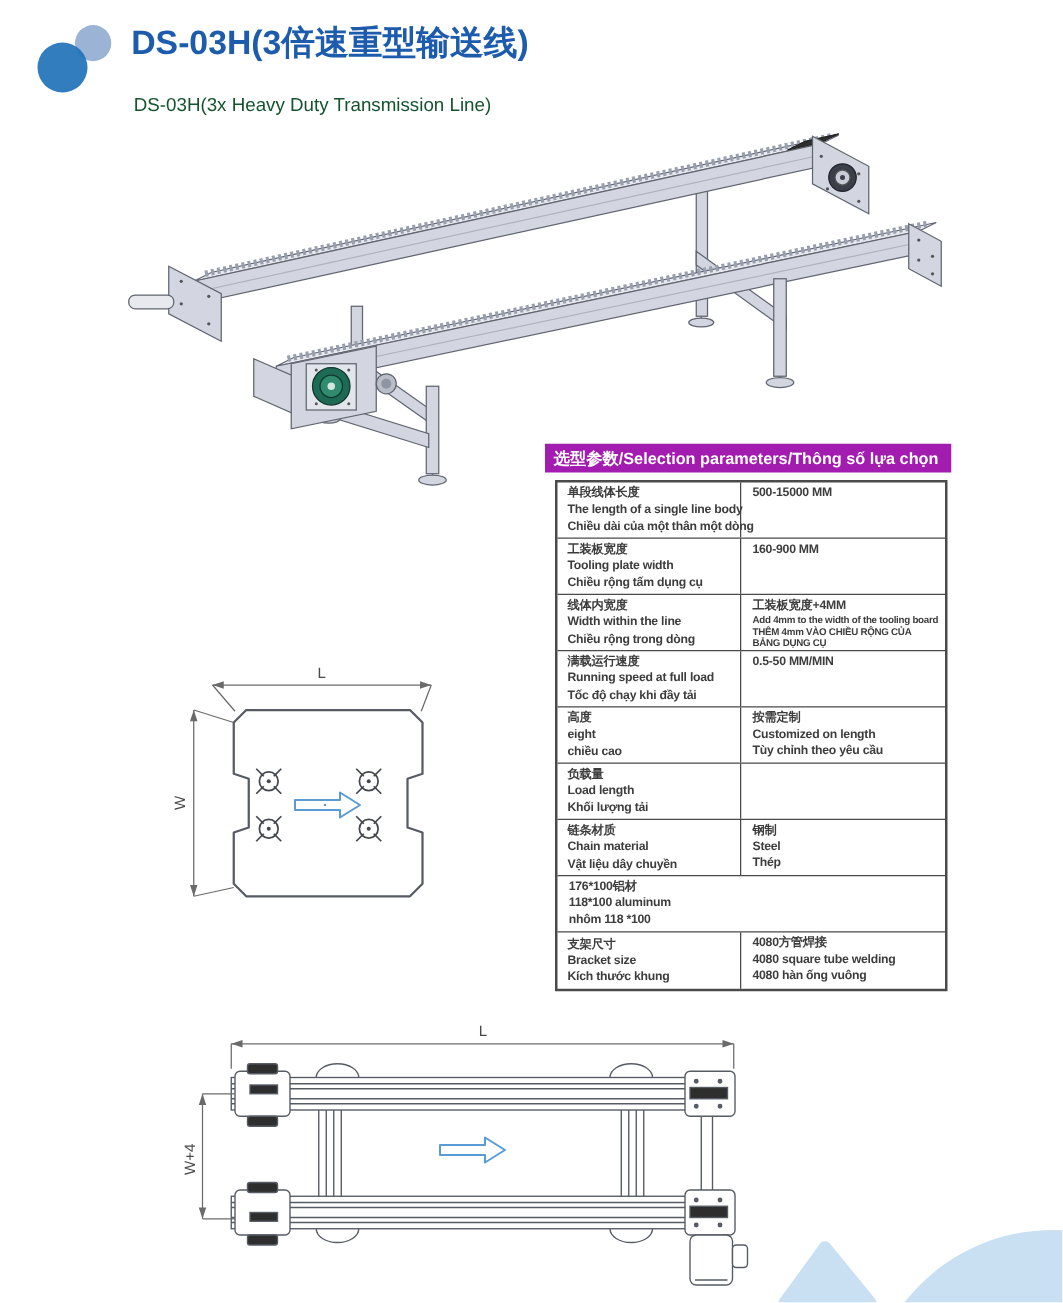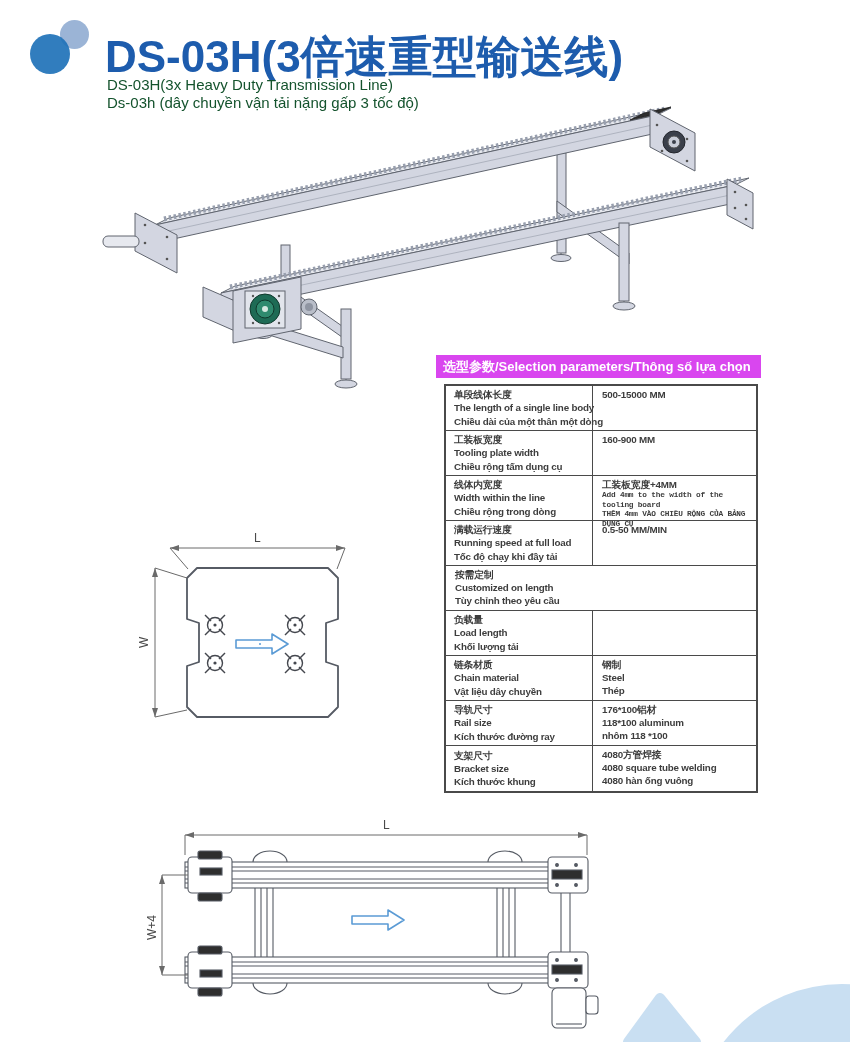--- a/index.html
+++ b/index.html
@@ -7,41 +7,41 @@
   .page {
     position:relative; width:850px; height:1042px; overflow:hidden;
     background:#ffffff; font-family:"Liberation Sans", sans-serif; color:#3c3c3c;
   }
   
   .logo { position:absolute; left:22px; top:16px; width:70px; height:66px; }
   .logo .c-light { position:absolute; left:38px; top:4px; width:29px; height:29px;
     border-radius:50%; background:#89a7cf; opacity:.85; }
   .logo .c-dark { position:absolute; left:8px; top:18px; width:40px; height:40px;
     border-radius:50%; background:#1f72b9; opacity:.92; }
-  .title { position:absolute; left:105px; top:28px; font-size:44px; font-weight:700;
+  .title { position:absolute; left:105px; top:16px; font-size:27px; font-weight:700;
     color:#1d5cad; letter-spacing:0px; white-space:nowrap; }
   .subtitle { position:absolute; left:107px; font-size:15px; font-weight:400;
     color:#14532d; white-space:nowrap; }
   .sub1 { top:76px; } .sub2 { top:94px; }
 
   
   .tbl-header { position:absolute; left:436px; top:355px; width:325px; height:23px;
     display:flex; align-items:center; padding:0 7px;
     font-size:13px; font-weight:700; color:#ffffff; white-space:nowrap; }
   .spec-table { position:absolute; left:444px; top:384px; width:314px;
     border:2px solid #4a4a4a; background:#fff; }
   .t-row { display:flex; height:45px; border-bottom:1px solid #4a4a4a; }
   .t-row:last-child { border-bottom:none; }
   .t-label { width:147px; border-right:1px solid #4a4a4a; display:flex;
     flex-direction:column; justify-content:center; padding:2px 4px 2px 8px; }
   .t-value { flex:1; display:flex; flex-direction:column; justify-content:flex-start;
     padding:2px 4px 2px 9px; }
   .cell-line { font-size:9.8px; font-weight:700; line-height:13.2px; color:#3d3d3d;
     letter-spacing:-0.2px; white-space:nowrap; }
-  .cell-line.sm { font-size:7.8px; line-height:9.5px; white-space:normal;font-family:Liberation Mono, monospace; }
+  .cell-line.sm { font-size:7.8px; line-height:9.5px; white-space:normal; }
 
   
   .iso-svg   { position:absolute; left:85px;  top:95px;  z-index:2; }
   .plate-svg { position:absolute; left:120px; top:520px; z-index:2; }
   .top-svg   { position:absolute; left:120px; top:810px; z-index:2; }
   .gears-svg { position:absolute; right:0;    bottom:0;  z-index:1; }
   svg { overflow:visible; }
   .lineart { stroke:#60656f; stroke-width:1; fill:#d3d6e1; }
   .lineart-light { stroke:#60656f; stroke-width:1; fill:#e7e9ef; }
   .dim { stroke:#6a6a6a; stroke-width:1; fill:none; }
@@ -52,21 +52,20 @@
 
 <div class="page">
 
   <div class="logo">
     <span class="c-light"></span>
     <span class="c-dark"></span>
   </div>
 
   <div class="title">DS-03H(3倍速重型输送线)</div>
   <div class="subtitle sub1">DS-03H(3x Heavy Duty Transmission Line)</div>
-  <div class="subtitle sub2">Ds-03h (dây chuyền vận tải nặng gấp 3 tốc độ)</div>
 
   <svg class="gears-svg" width="330" height="140" viewBox="0 0 330 140">
     <g fill="#c9dff2">
       <circle cx="322" cy="232" r="150"></circle>
       <g>
         <rect x="132" y="206" width="72" height="52" rx="8" transform="rotate(-88 322 232)"></rect>
         <rect x="132" y="206" width="72" height="52" rx="8" transform="rotate(-66 322 232)"></rect>
         <rect x="132" y="206" width="72" height="52" rx="8" transform="rotate(-44 322 232)"></rect>
         <rect x="132" y="206" width="72" height="52" rx="8" transform="rotate(-22 322 232)"></rect>
       </g>
@@ -213,21 +212,21 @@
 
     <g>
       <line x1="35" y1="48" x2="35" y2="197" class="dim"></line>
       <path d="M 35,48 l -3,9 h 6 Z M 35,197 l -3,-9 h 6 Z" fill="#6a6a6a"></path>
       <line x1="35" y1="48" x2="67" y2="58" class="dim"></line>
       <line x1="35" y1="197" x2="67" y2="190" class="dim"></line>
       <text x="28" y="128" class="dim-txt" transform="rotate(-90 28 128)">W</text>
     </g>
   </svg>
 
-  <div class="tbl-header" style="background:#d946ef">选型参数/Selection parameters/Thông số lựa chọn</div>
+  <div class="tbl-header" style="background:#a21caf">选型参数/Selection parameters/Thông số lựa chọn</div>
 
   <div class="spec-table">
 
     <div class="t-row">
       <div class="t-label">
         <div class="cell-line">单段线体长度</div>
         <div class="cell-line">The length of a single line body</div>
         <div class="cell-line">Chiều dài của một thân một dòng</div>
       </div>
       <div class="t-value">
@@ -270,20 +269,25 @@
         <div class="cell-line">Tốc độ chạy khi đầy tải</div>
       </div>
       <div class="t-value">
         <div class="cell-line">0.5-50 MM/MIN</div>
         <div class="cell-line"></div>
         <div class="cell-line"></div>
       </div>
     </div>
 
     <div class="t-row">
+      <div class="t-label">
+        <div class="cell-line">高度</div>
+        <div class="cell-line">eight</div>
+        <div class="cell-line">chiều cao</div>
+      </div>
       <div class="t-value">
         <div class="cell-line">按需定制</div>
         <div class="cell-line">Customized on length</div>
         <div class="cell-line">Tùy chỉnh theo yêu cầu</div>
       </div>
     </div>
 
     <div class="t-row">
       <div class="t-label">
         <div class="cell-line">负载量</div>
@@ -299,25 +303,20 @@
         <div class="cell-line">Vật liệu dây chuyền</div>
       </div>
       <div class="t-value">
         <div class="cell-line">钢制</div>
         <div class="cell-line">Steel</div>
         <div class="cell-line">Thép</div>
       </div>
     </div>
 
     <div class="t-row">
-      <div class="t-label">
-        <div class="cell-line">导轨尺寸</div>
-        <div class="cell-line">Rail size</div>
-        <div class="cell-line">Kích thước đường ray</div>
-      </div>
       <div class="t-value">
         <div class="cell-line">176*100铝材</div>
         <div class="cell-line">118*100 aluminum</div>
         <div class="cell-line">nhôm 118 *100</div>
       </div>
     </div>
 
     <div class="t-row">
       <div class="t-label">
         <div class="cell-line">支架尺寸</div>

